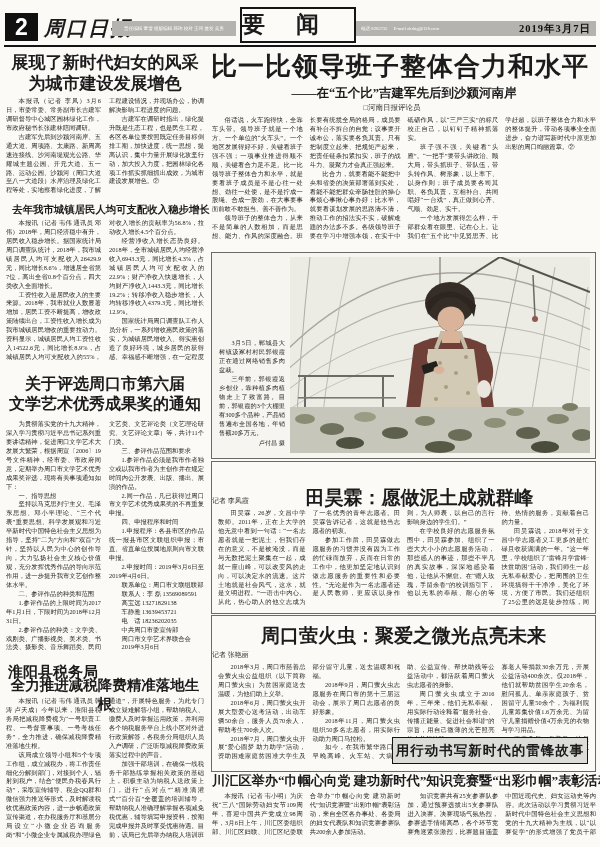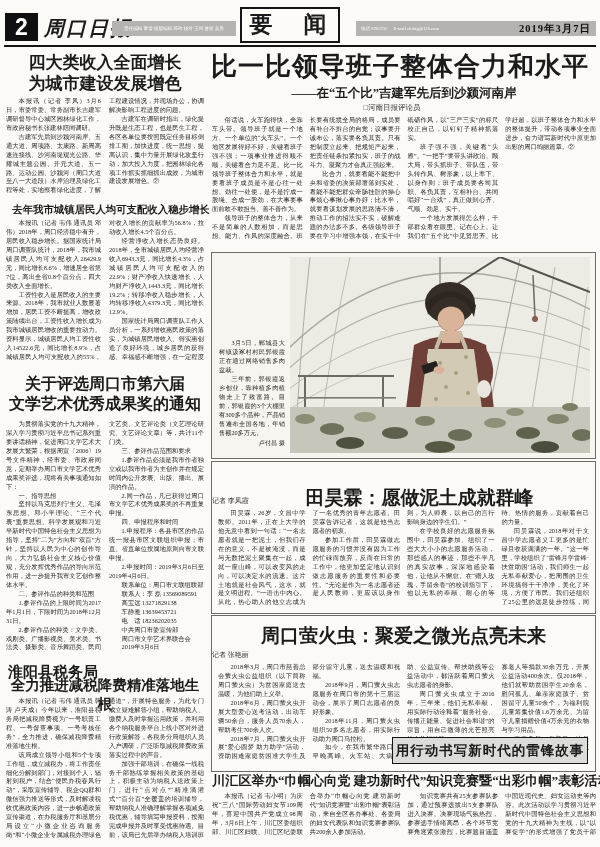--- a/index.html
+++ b/index.html
@@ -11,22 +11,22 @@
   .pageno{left:5px;top:13px;width:33px;height:28px;background:#101010;color:#fff;
           font-size:23px;font-weight:bold;text-align:center;line-height:28px;
           font-family:"Liberation Sans","DejaVu Sans",sans-serif;}
   .papername{left:44px;top:15px;font-size:20px;font-weight:bold;font-style:italic;letter-spacing:2px;}
   .bar{background:#b4b3af;color:#fff;height:15px;font-size:4.6px;line-height:15px;
        white-space:nowrap;overflow:hidden;}
   .bar-left{left:112px;top:21px;width:124px;text-align:center;}
   .bar-right{left:356px;top:21px;width:240px;display:flex;align-items:center;gap:6px;
              padding:0 5px;box-sizing:border-box;}
   .issuedate{color:#111;font-weight:bold;font-size:10.5px;margin-left:auto;letter-spacing:1px;}
-  .sectionbox{left:240px;top:7px;width:100px;height:36px;background:#fcfbf8;
-              border:2px solid #151515;text-align:center;box-sizing:border-box;}
+  .sectionbox{left:240px;top:7px;width:116px;height:36px;background:#fcfbf8;
+              border:2px solid #151515;box-sizing:border-box;}
   .sectionbox span{font-size:23px;font-weight:bold;line-height:32px;letter-spacing:4px;}
   .hrule{left:4px;top:45px;width:592px;height:2px;background:#141414;}
 
   
   .bt{font-size:6.3px;line-height:1.42;text-align:justify;color:#262626;}
   .bt p{margin:0;text-indent:2em;}
   .c2{column-count:2;column-gap:8px;column-fill:auto;overflow:hidden;}
   .c4{column-count:4;column-gap:7px;column-fill:auto;overflow:hidden;}
   .hl{font-weight:bold;text-align:center;}
 
@@ -83,21 +83,21 @@
     <span>要　闻</span>
   </div>
   <div class="abs bar bar-right">
     <span>电话 8265735</span>
     <span>E-mail zkrbtg@126.com</span>
     <span class="issuedate">2019年3月7日</span>
   </div>
   <div class="abs hrule"></div>
 
   <h2 class="abs hl a1h" style="margin:0">
-    <span>四大类收入全面增长</span><br>
+    <span>展现了新时代妇女的风采</span><br>
     <span>为城市建设发展增色</span>
   </h2>
   <div class="abs bt c2 a1b">
       <p>本报讯（记者 李凤）3月6日，市委常委、常务副市长吉建军调研督导中心城区园林绿化工作，市政府秘书长张建林陪同调研。</p>
       <p>吉建军先后到沙颍河南岸、五通大道、周项路、太康路、新周高速连接线、沙河南堤观光公路、华耀城主题公园、开元大道、五一路、运动公园、沙颍河（周口大道至八一大道段）水岸治理及绿化工程等处，实地察看绿化进度，了解工程建设情况，并现场办公，协调解决影响工程进度的问题。</p>
       <p>吉建军在调研时指出，绿化提升既是生态工程，也是民生工程，各区各单位要按照既定任务目标倒排工期，加快进度，统一思想，提高认识，集中力量开展绿化攻坚行动，加大投入力度，把园林绿化各项工作抓实抓细抓出成效，为城市建设发展增色。②</p>
     </div>
 
   <h3 class="abs hl a2h" style="margin:0">去年我市城镇居民人均可支配收入稳步增长</h3>
   <div class="abs bt c2 a2b">

